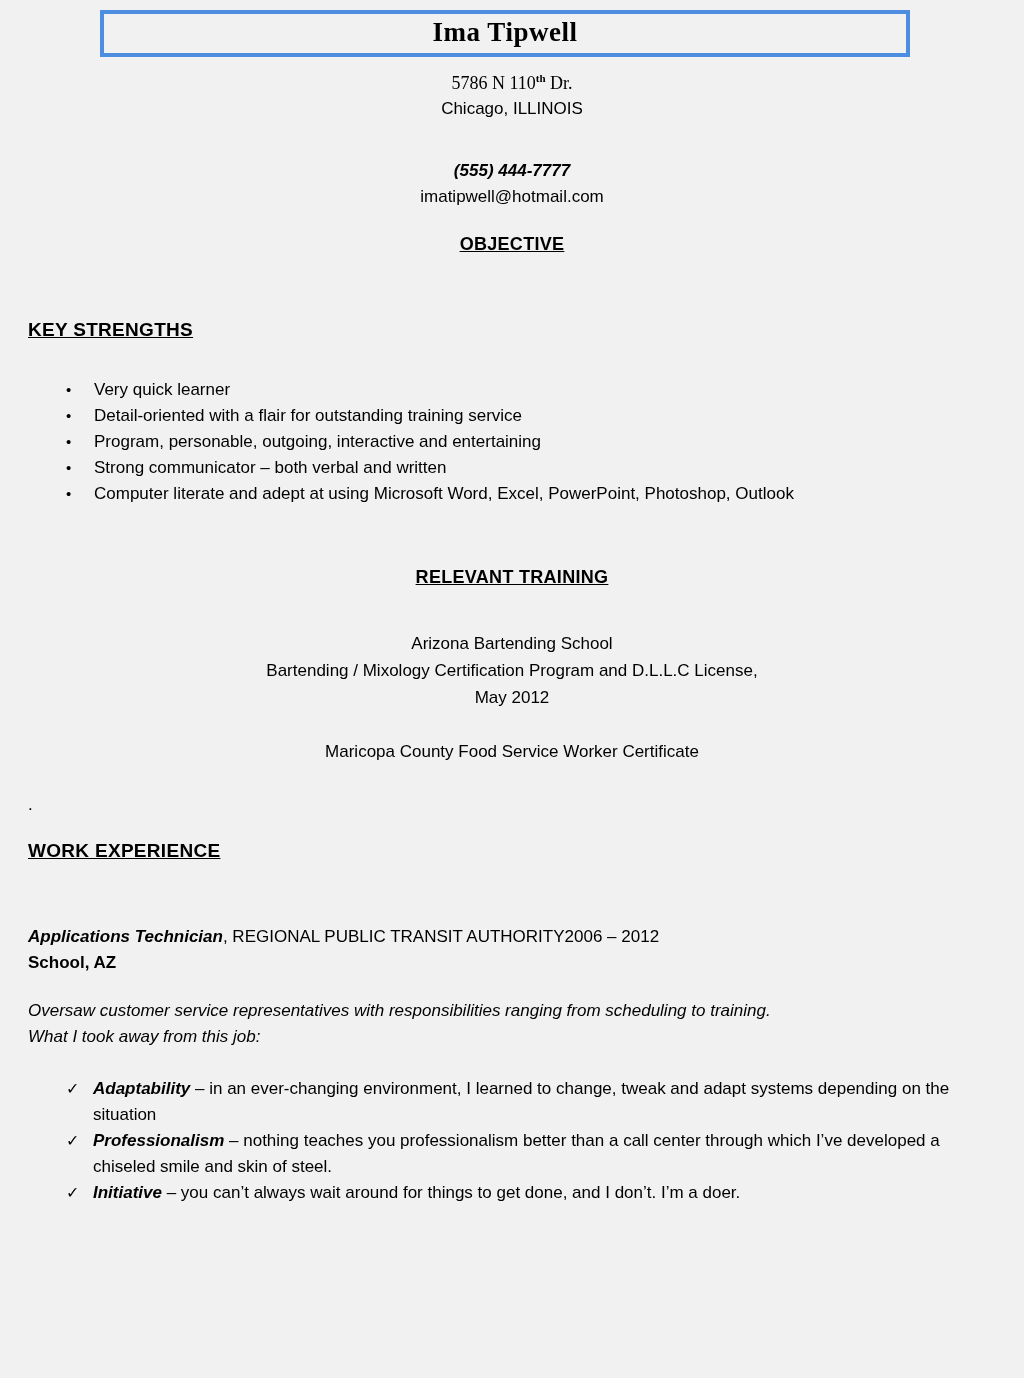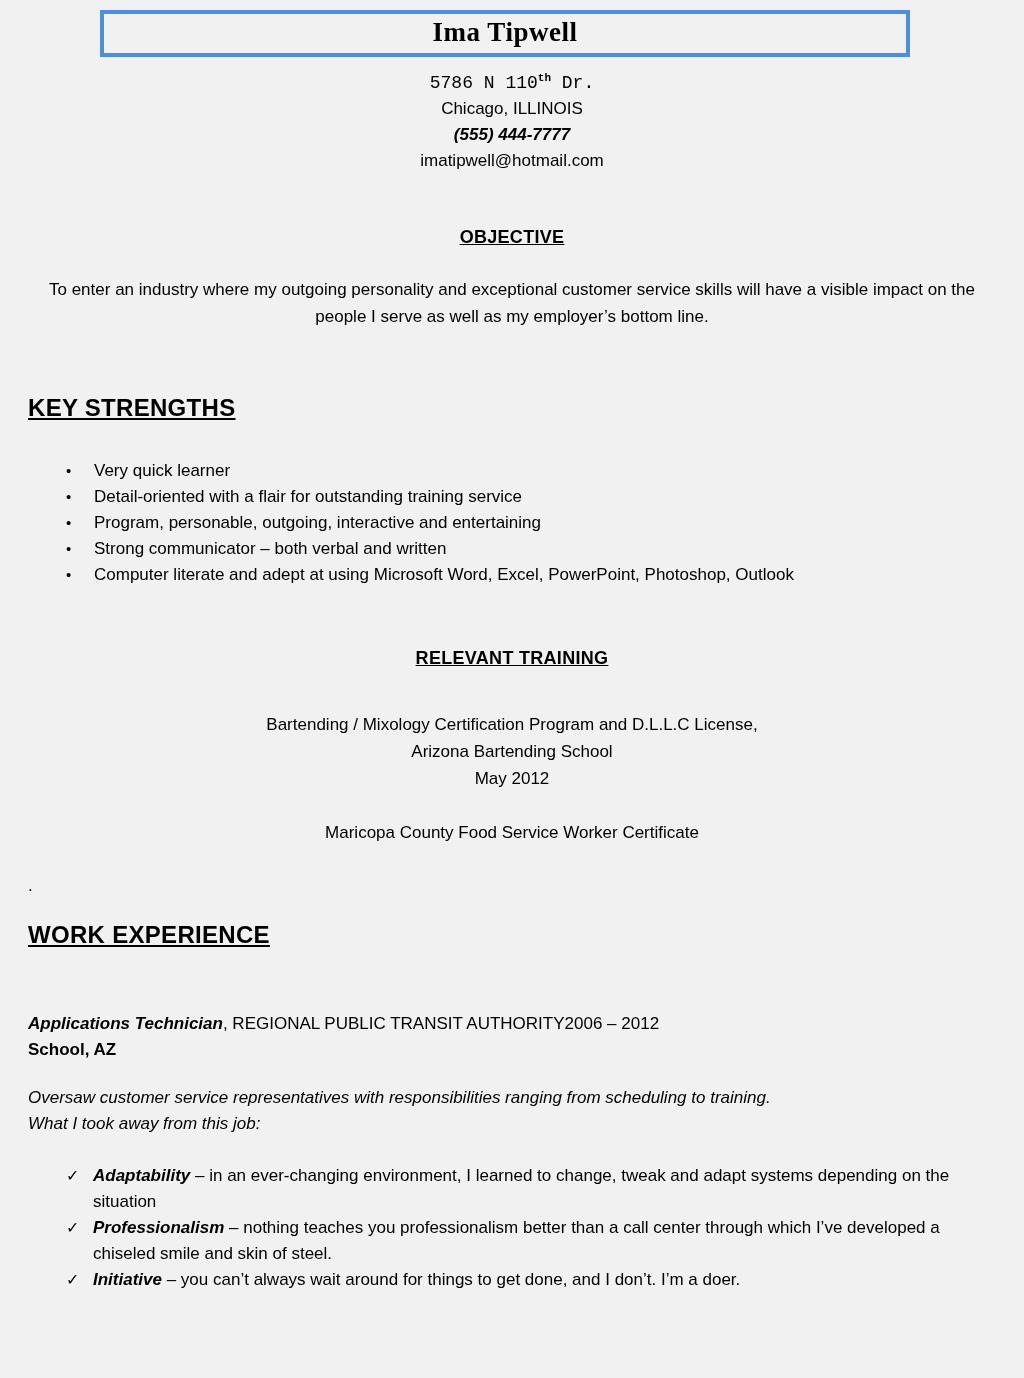--- a/index.html
+++ b/index.html
@@ -35,47 +35,48 @@
     font-weight: bold;
     font-size: 27px;
     letter-spacing: 0.5px;
   }
   .contact {
     text-align: center;
     line-height: 26px;
     margin-top: 8px;
   }
   .addr-serif {
-    font-family: Liberation Mono, monospace;
+    font-family: Liberation Serif, serif;
     font-size: 18px;
   }
   .addr-serif sup {
     font-size: 11px;
     font-weight: bold;
   }
   .phone {
     font-weight: bold;
     font-style: italic;
+    margin-top: 36px;
   }
   
   .h-center {
     text-align: center;
     font-weight: bold;
     text-decoration: underline;
     font-size: 18px;
     letter-spacing: 0.3px;
   }
   .h-left {
     font-weight: bold;
     text-decoration: underline;
-    font-size: 24px;
+    font-size: 19px;
     letter-spacing: 0.3px;
   }
   
-  .objective-head { margin-top: 53px; }
+  .objective-head { margin-top: 24px; }
   .objective-text {
     margin: 28px 20px 0 20px;
     text-align: center;
     line-height: 27px;
   }
   
   .strengths-head { margin-top: 64px; }
   ul.strengths {
     list-style: none;
     margin: 36px 0 0 0;
@@ -163,21 +164,20 @@
   </div>
 
   <div class="contact">
     <div class="addr-serif"><span>5786 N 110</span><sup>th</sup><span> Dr.</span></div>
     <div>Chicago, ILLINOIS</div>
     <div class="phone">(555) 444-7777</div>
     <div>imatipwell@hotmail.com</div>
   </div>
 
   <div class="h-center objective-head">OBJECTIVE</div>
-  <div class="objective-text">To enter an industry where my outgoing personality and exceptional customer service skills will have a visible impact on the people I serve as well as my employer’s bottom line.</div>
 
   <div class="h-left strengths-head">KEY STRENGTHS</div>
   <ul class="strengths">
     <li>
         <span class="bullet-marker">•</span>
         <span class="li-text">Very quick learner</span>
       </li>
     <li>
         <span class="bullet-marker">•</span>
         <span class="li-text">Detail-oriented with a flair for outstanding training service</span>
@@ -191,22 +191,22 @@
         <span class="li-text">Strong communicator – both verbal and written</span>
       </li>
     <li>
         <span class="bullet-marker">•</span>
         <span class="li-text">Computer literate and adept at using Microsoft Word, Excel, PowerPoint, Photoshop, Outlook</span>
       </li>
   </ul>
 
   <div class="h-center training-head">RELEVANT TRAINING</div>
   <div class="training-group first">
+    <div>Arizona Bartending School</div>
     <div>Bartending / Mixology Certification Program and D.L.L.C License,</div>
-    <div>Arizona Bartending School</div>
     <div>May 2012</div>
   </div>
   <div class="training-group">
     <div>Maricopa County Food Service Worker Certificate</div>
   </div>
 
   <div class="stray-period">.</div>
 
   <div class="h-left work-head">WORK EXPERIENCE</div>
 

